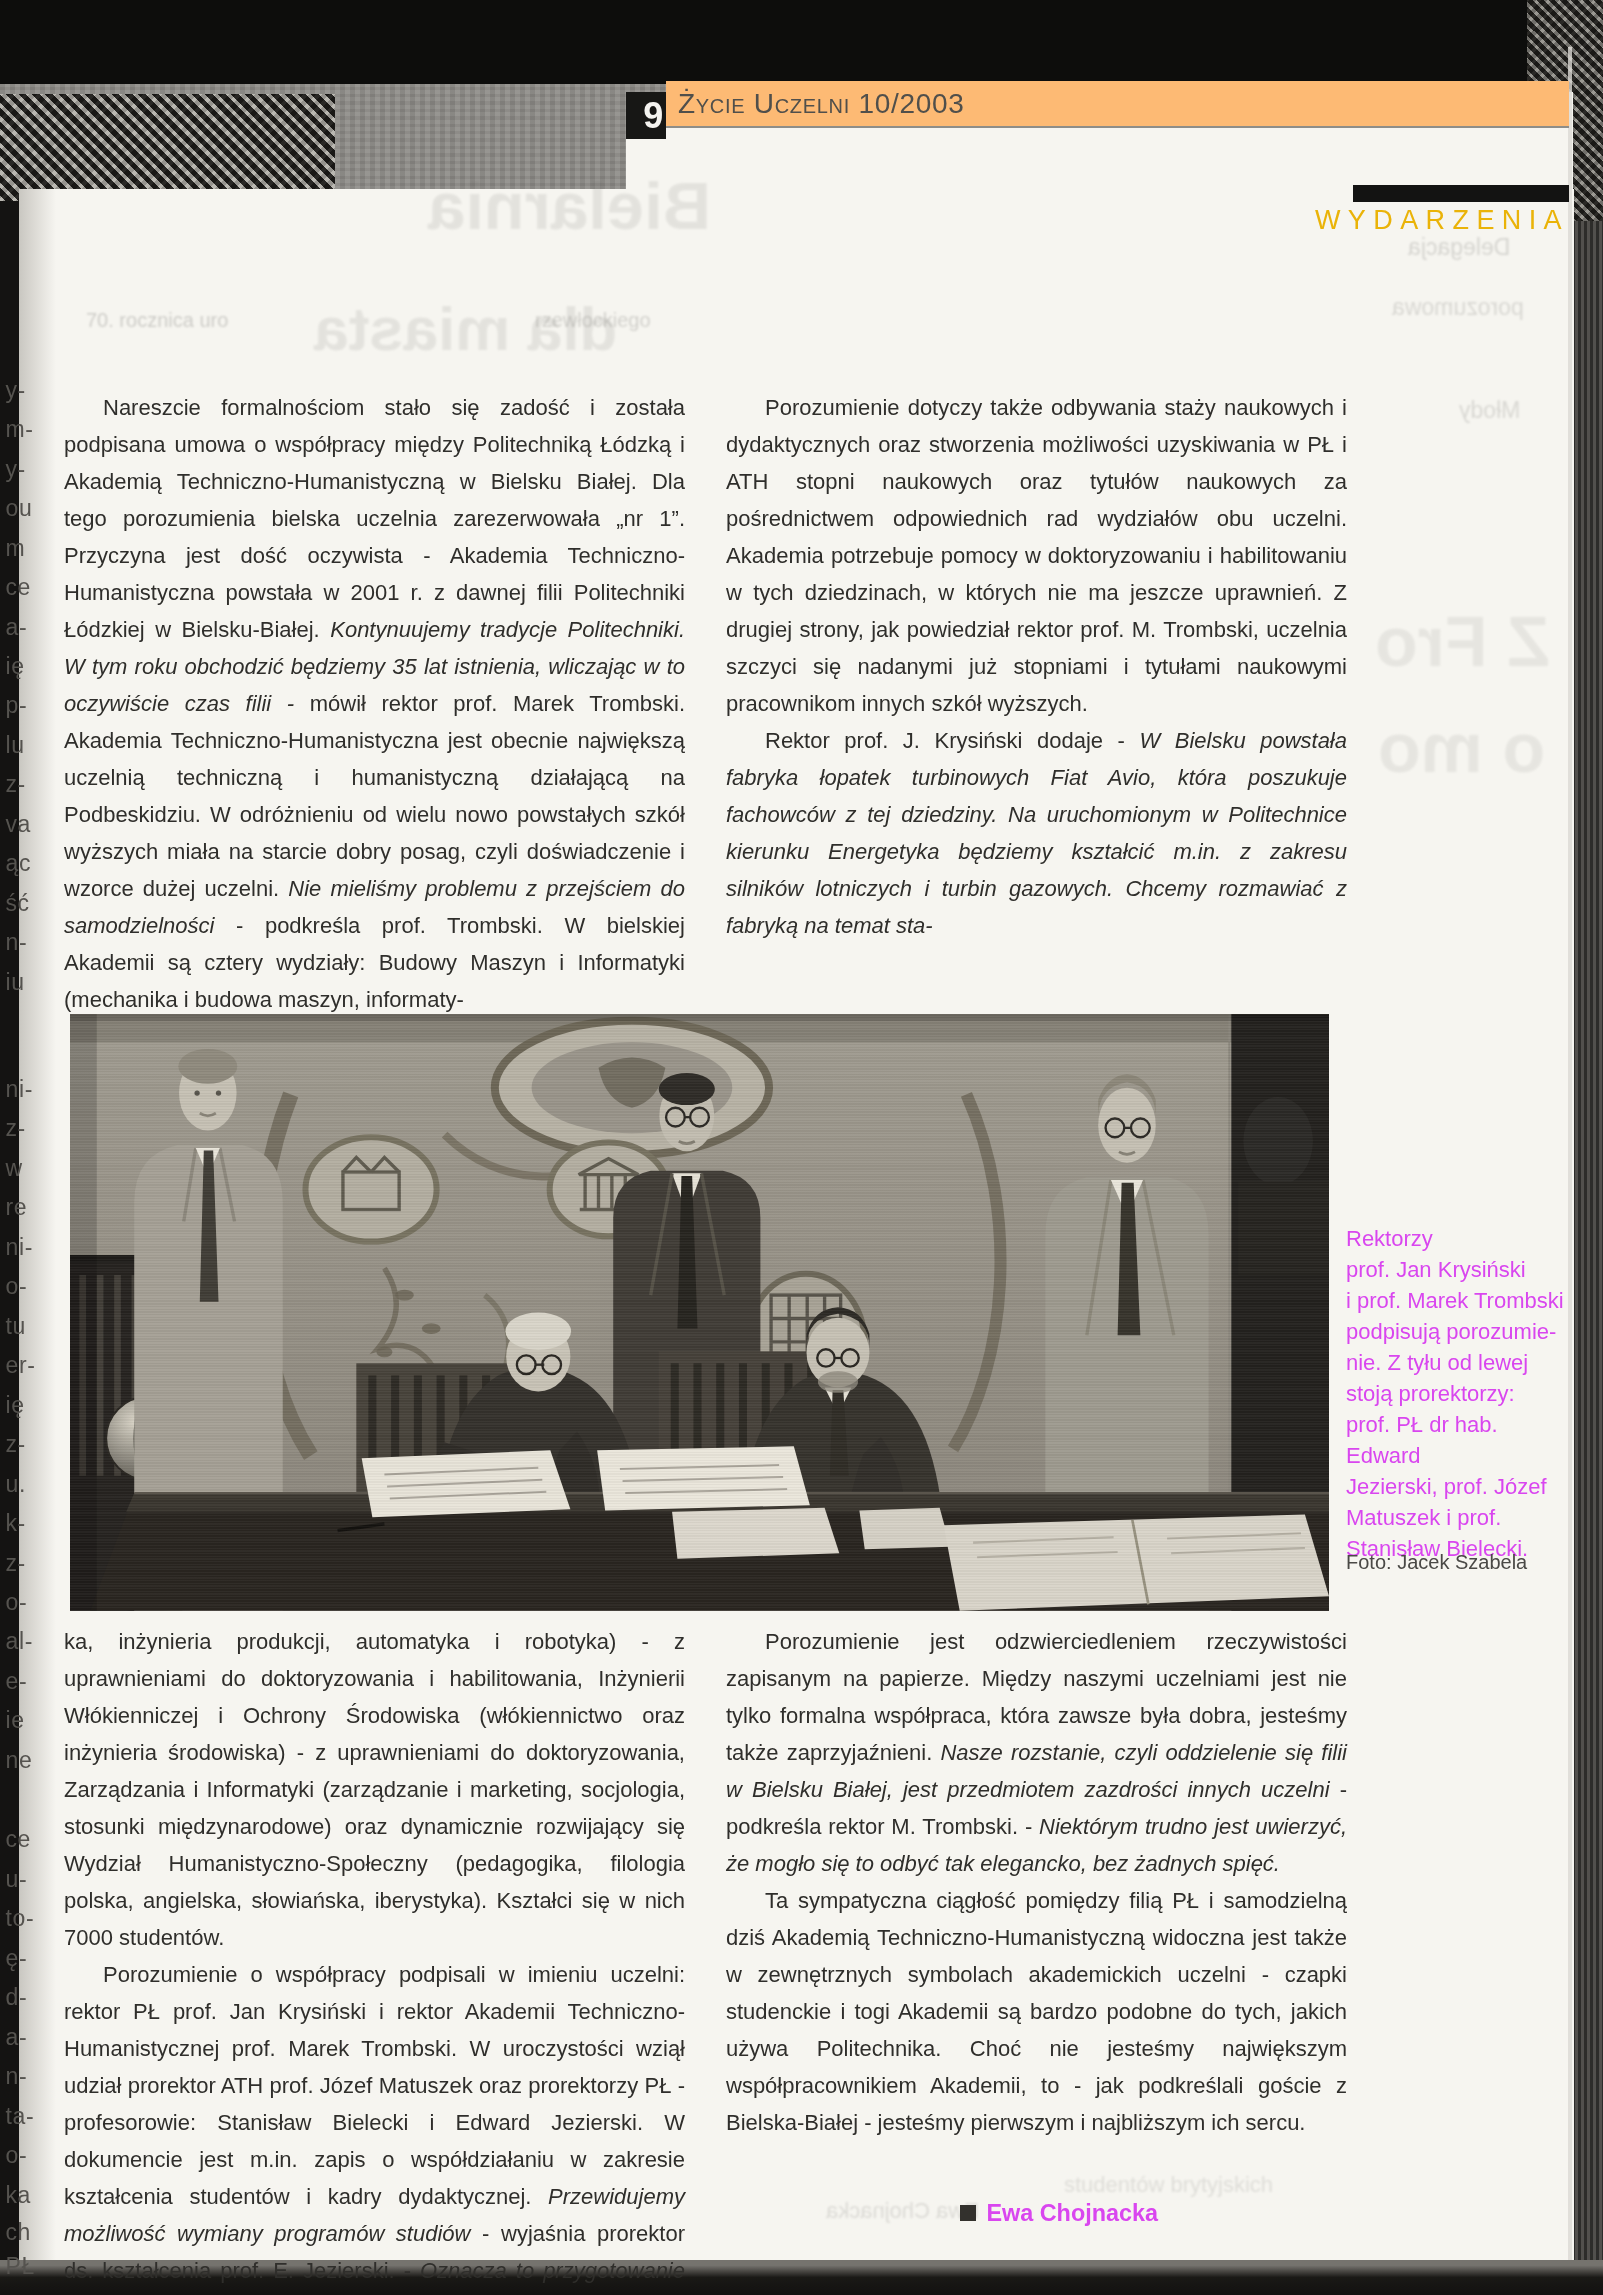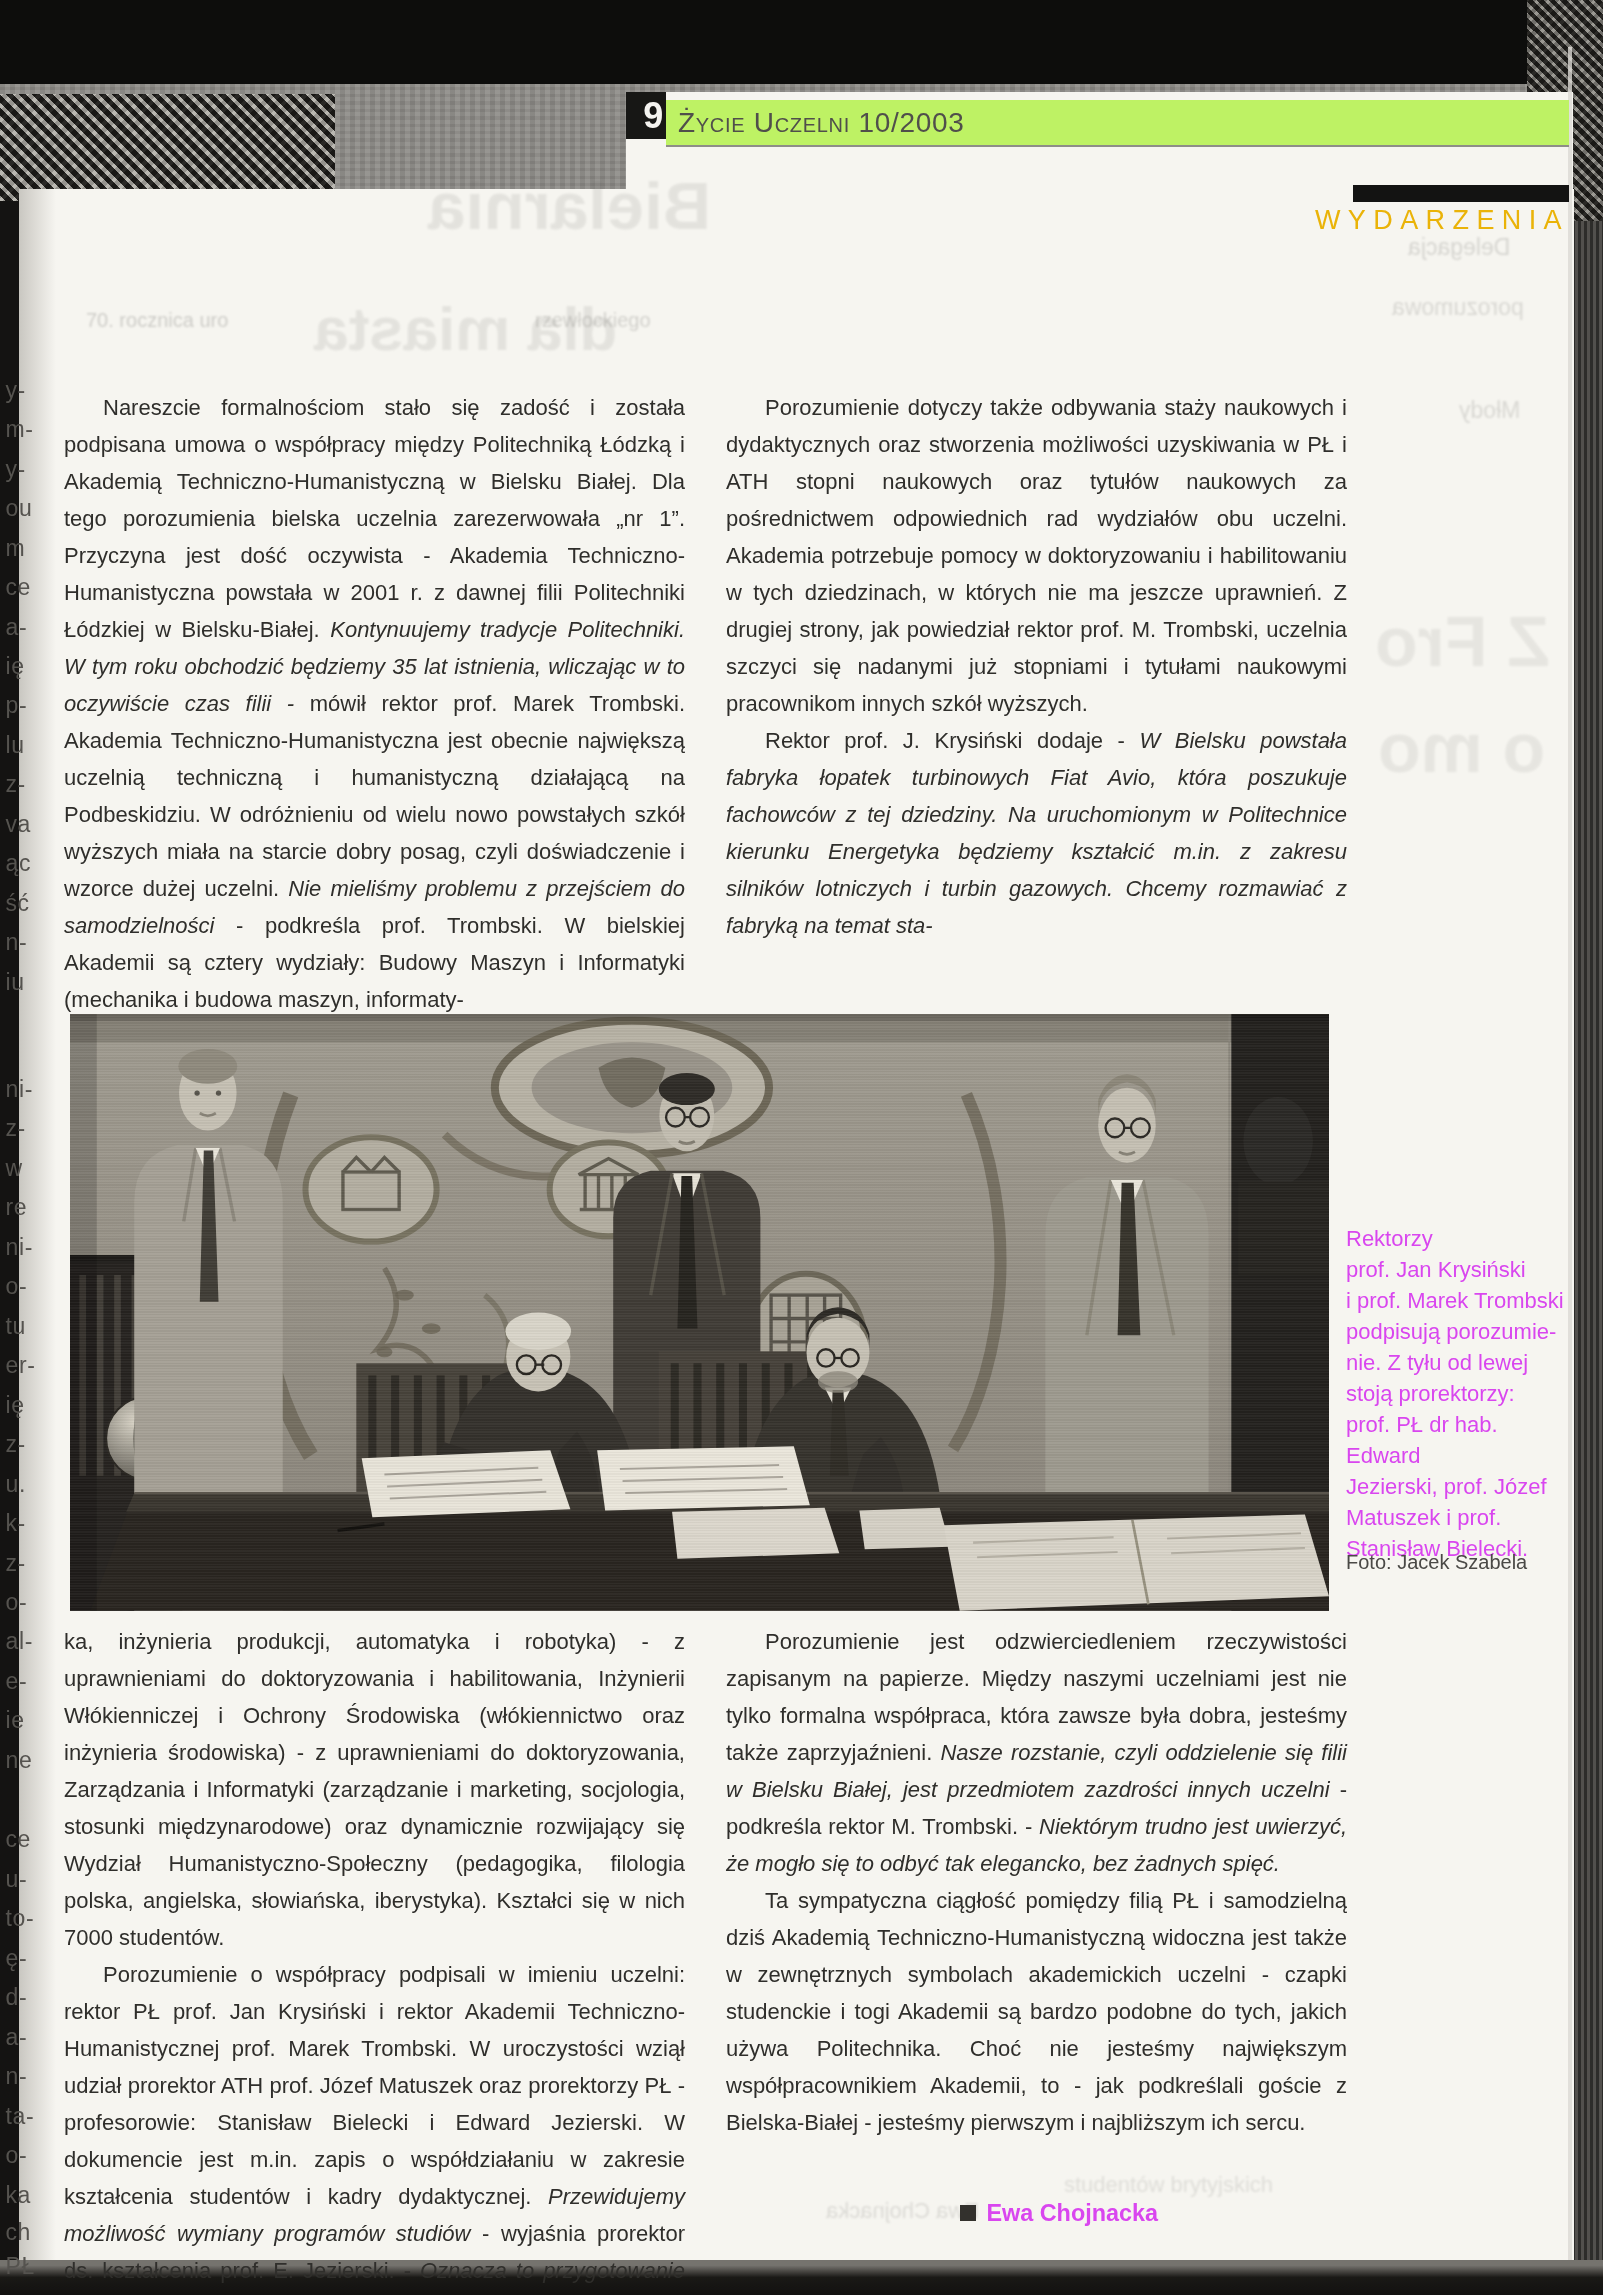--- a/index.html
+++ b/index.html
@@ -28,21 +28,21 @@
 
   
   .page{left:19px;top:189px;width:1555px;height:2071px;background:#f6f5f0;}
   .page-top-right{left:626px;top:92px;width:947px;height:107px;background:#f6f5f0;}
   .page-left-shade{left:19px;top:189px;width:37px;height:2071px;
     background:linear-gradient(90deg,#c9c7c1,#f6f5f0);}
 
   
   .logo-bar{left:626px;top:92px;width:40px;height:47px;background:#171715;color:#f4f3ef;
     font-weight:bold;font-size:36px;line-height:47px;text-align:right;padding-right:2.7px;box-sizing:border-box;}
-  .masthead-strip{left:666px;top:100px;width:903px;height:47px;background:#bef264;
+  .masthead-strip{left:666px;top:81px;width:903px;height:47px;background:#fdba74;
     border-bottom:2.7px solid #8e8d88;box-sizing:border-box;}
   .masthead-text{margin:0;padding:6.7px 0 0 12px;font-variant:small-caps;font-size:28px;
     color:#504f4b;letter-spacing:0.7px;}
   .section-bar{left:1353px;top:185px;width:216px;height:17.4px;background:#131312;}
   .section-label{left:1311px;top:205px;width:258px;text-align:right;font-size:27px;
     letter-spacing:7.4px;color:#eab308;}
 
   
   .title{left:62px;top:195px;width:1004px;font-size:74px;color:#4b4a46;
     letter-spacing:-1.3px;white-space:nowrap;}

